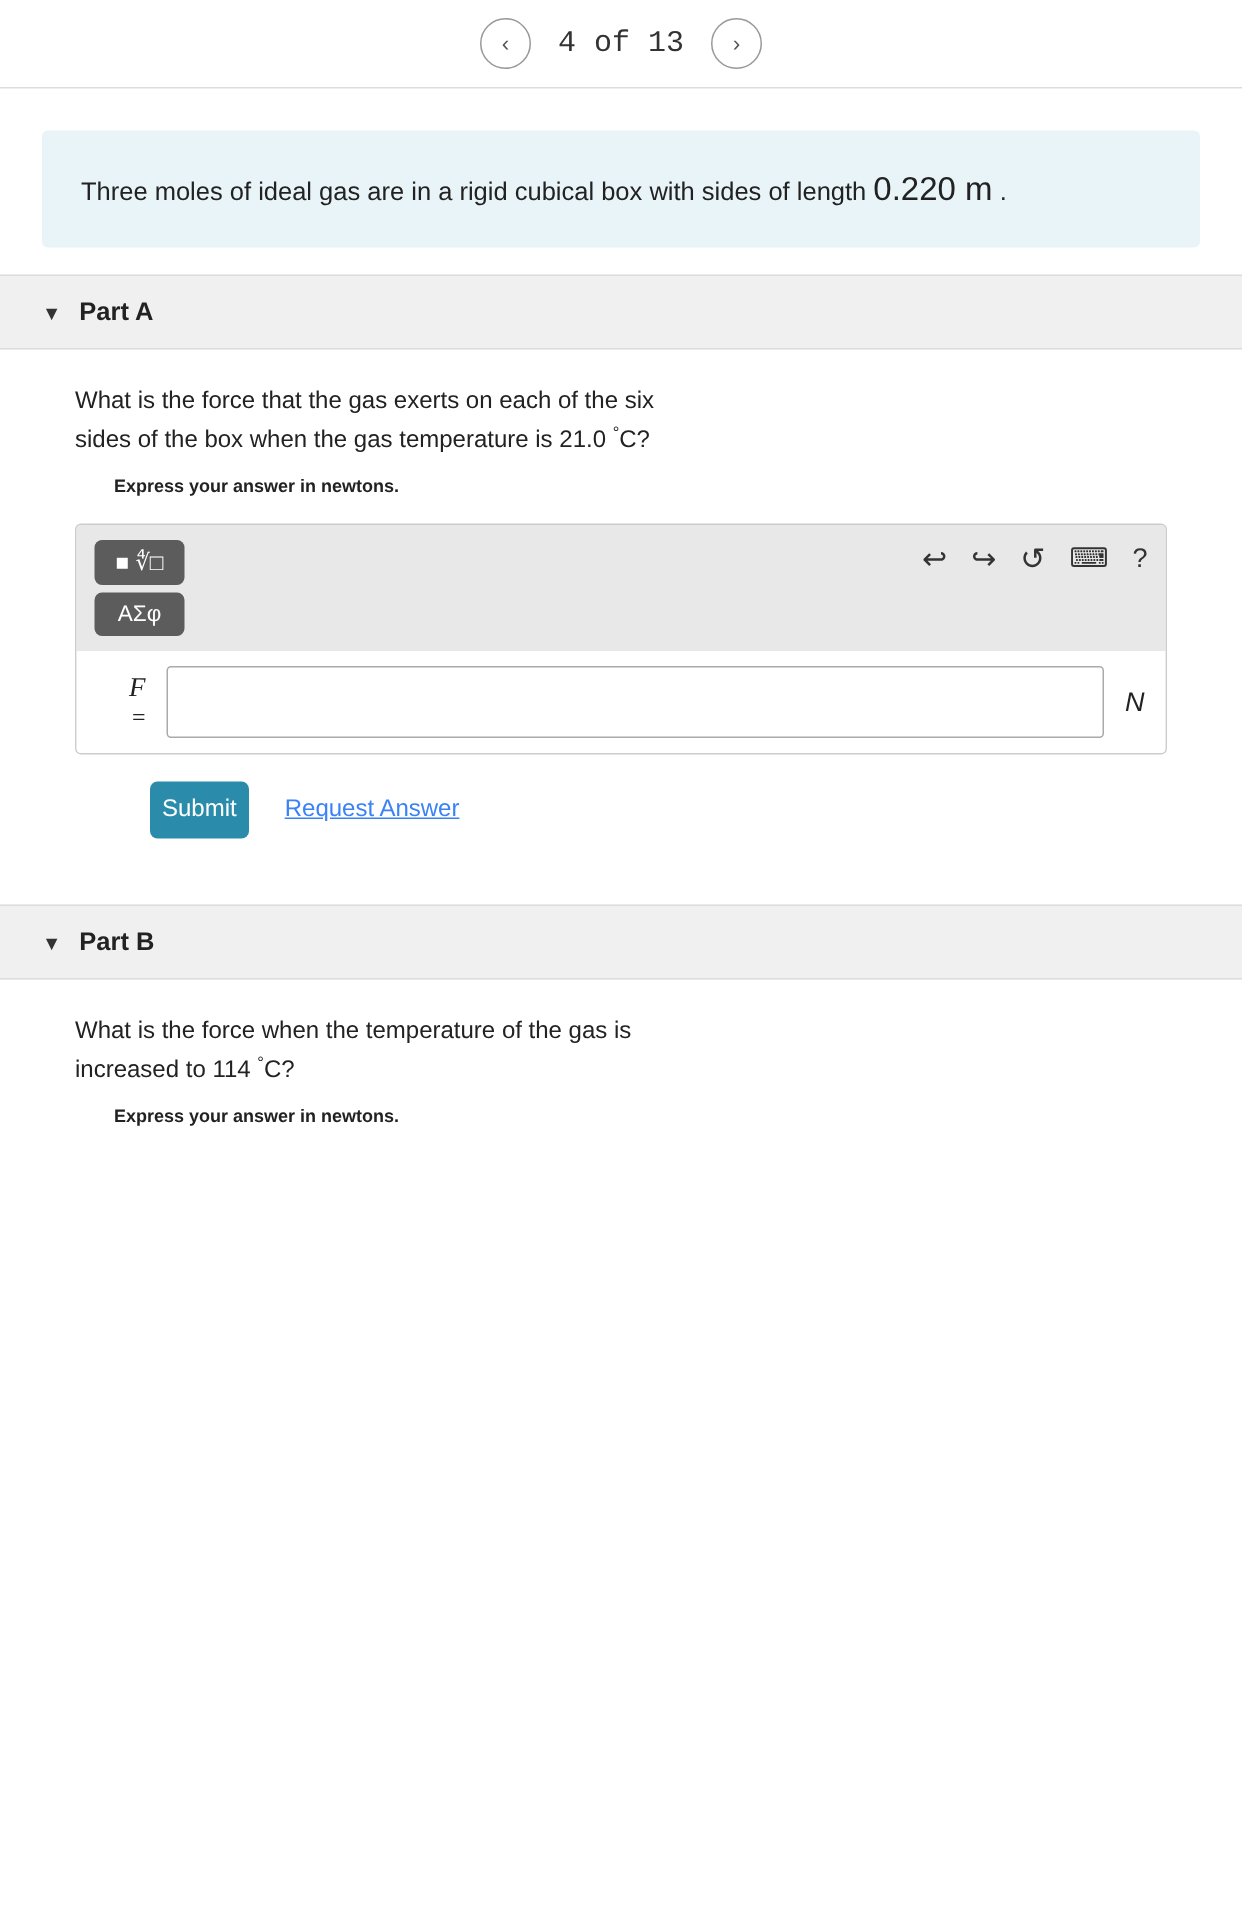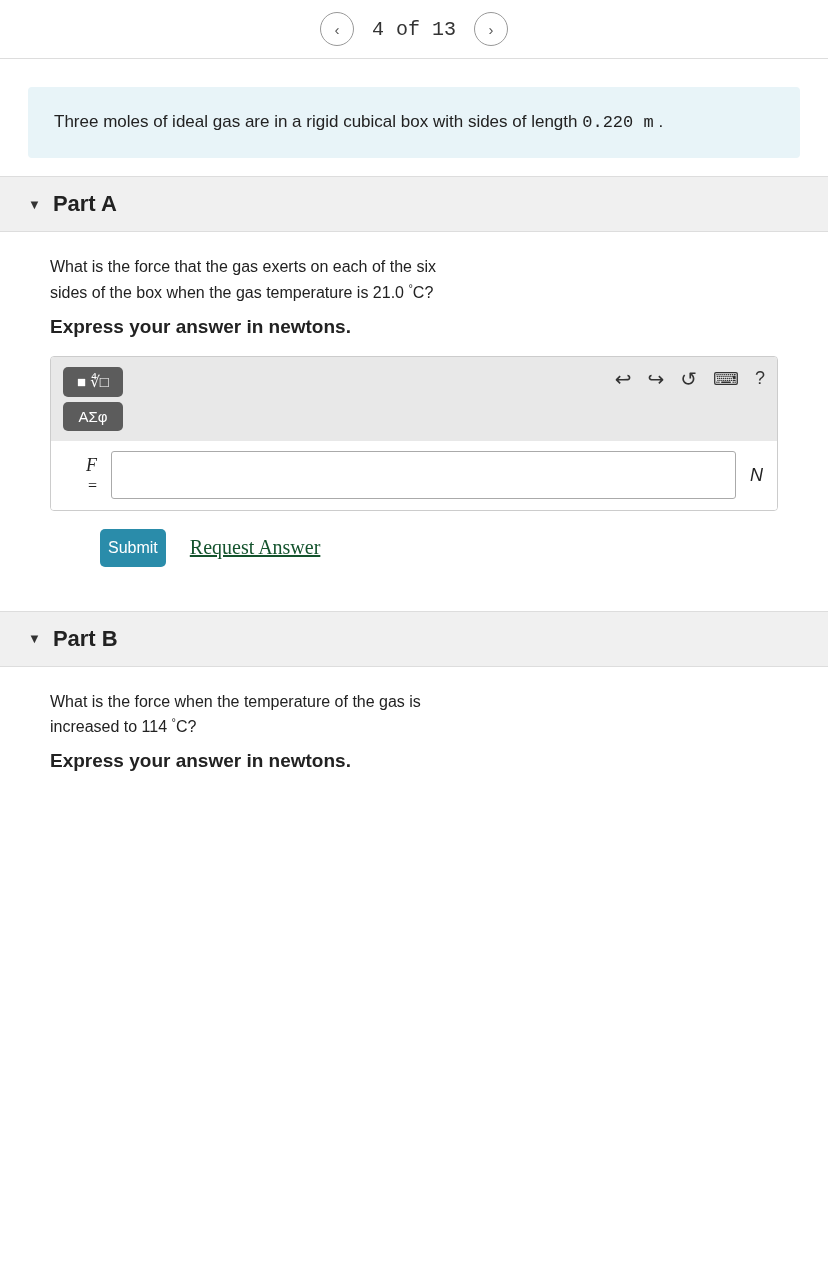--- a/index.html
+++ b/index.html
@@ -45,22 +45,22 @@
       background: #e8f4f8;
       border-radius: 4px;
       padding: 22px 26px;
       font-size: 17px;
       line-height: 1.55;
       color: #222;
       font-family: Arial, sans-serif;
     }
 
     .question-box .unit {
-      font-family: Liberation Mono, monospace;
-      font-size: 17px;
+      font-family: Liberation Sans, sans-serif;
+      font-size: 22px;
     }
 
     
     .part-section {
       margin: 0 0 0 0;
     }
     .part-header {
       display: flex;
       align-items: center;
       gap: 12px;
@@ -70,40 +70,41 @@
       border-bottom: 1px solid #ddd;
       cursor: pointer;
       font-family: Arial, sans-serif;
     }
     .part-header .chevron {
       font-size: 13px;
       color: #333;
     }
     .part-header .part-label {
       font-weight: bold;
-      font-size: 22px;
+      font-size: 17px;
       color: #222;
       font-family: Arial, sans-serif;
     }
 
     .part-body {
       padding: 22px 50px 22px 50px;
     }
     .part-question-text {
       font-size: 16px;
       line-height: 1.6;
       color: #222;
       font-family: Arial, sans-serif;
       margin-bottom: 10px;
     }
     .express-answer {
       font-weight: bold;
-      font-size: 19px;
+      font-size: 12px;
       font-family: Arial, sans-serif;
       margin-bottom: 18px;
+      margin-left: 26px;
     }
 
     
     .answer-container {
       border: 1px solid #ccc;
       border-radius: 4px;
       overflow: hidden;
       margin-bottom: 18px;
     }
     .math-toolbar {
@@ -216,23 +217,23 @@
       color: #fff;
       border: none;
       border-radius: 5px;
       padding: 10px 8px;
       font-size: 16px;
       cursor: pointer;
       font-family: Arial, sans-serif;
       font-weight: 500;
     }
     .request-answer-link {
-      color: #14532d;
-      font-size: 20px;
-      font-family: Liberation Serif, serif;
+      color: #3b82f6;
+      font-size: 16px;
+      font-family: Liberation Sans, sans-serif;
       text-decoration: underline;
       cursor: pointer;
       background: none;
       border: none;
     }
 
     
     .part-b-body {
       padding: 22px 28px 22px 50px;
     }

